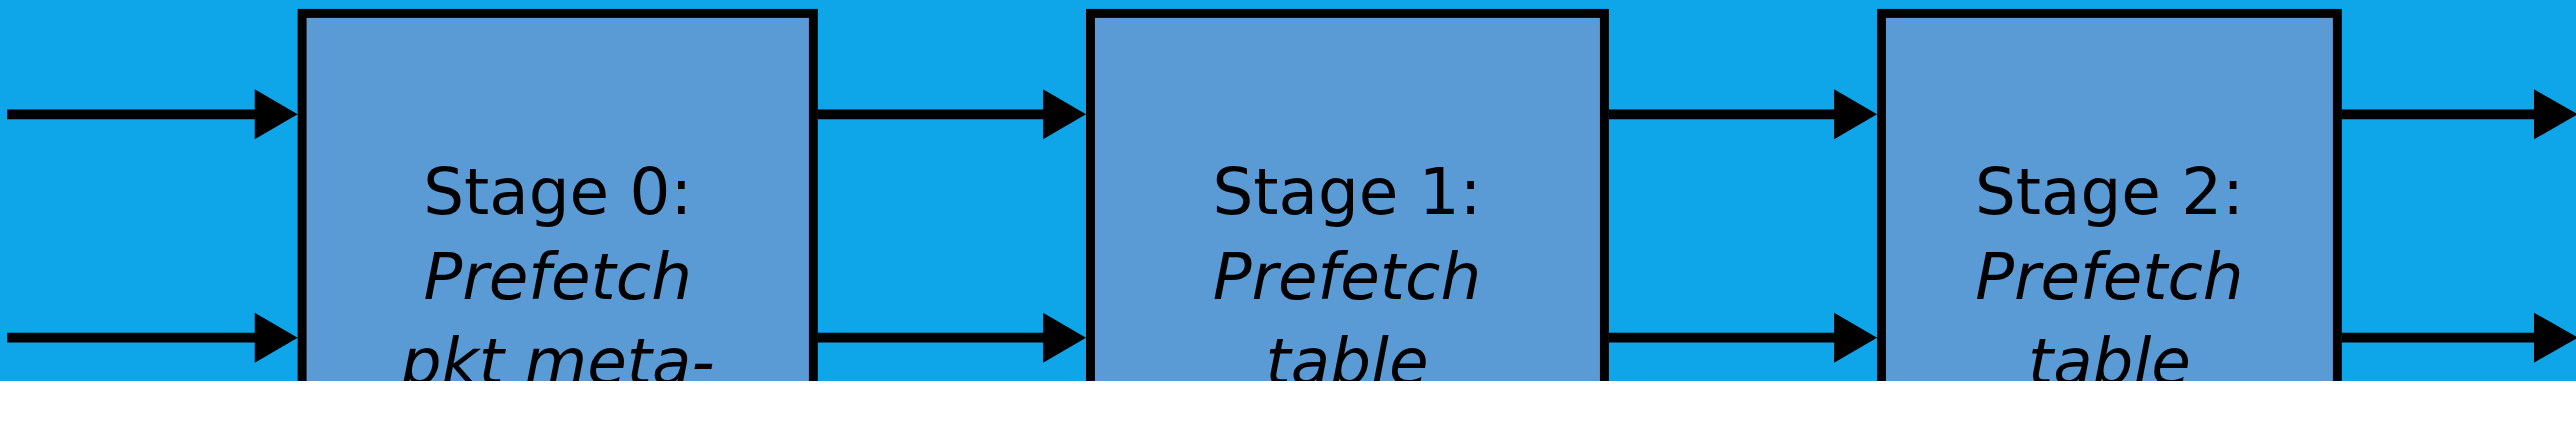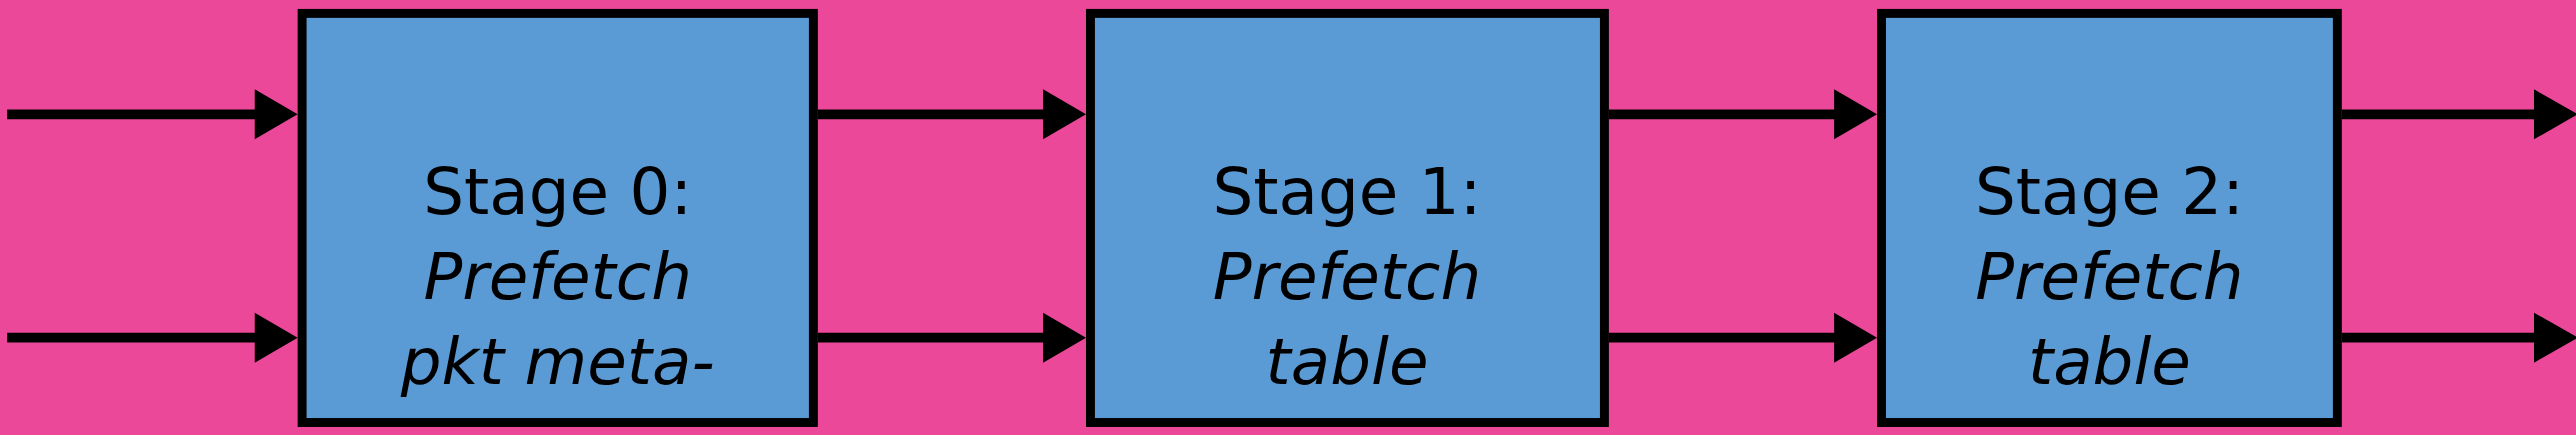--- a/index.html
+++ b/index.html
@@ -6,22 +6,22 @@
     margin: 0;
     padding: 0;
     background: #ffffff;
   }
   body {
     font-family: "DejaVu Sans", "Liberation Sans", sans-serif;
   }
   #canvas {
     position: relative;
     width: 2576px;
-    height: 435px;
-    background: #ec4899;
+    height: 381px;
+    background: #0ea5e9;
     overflow: hidden;
   }
   #diagram-svg {
     position: absolute;
     top: 0;
     left: 0;
     width: 2576px;
     height: 435px;
     display: block;
   }

